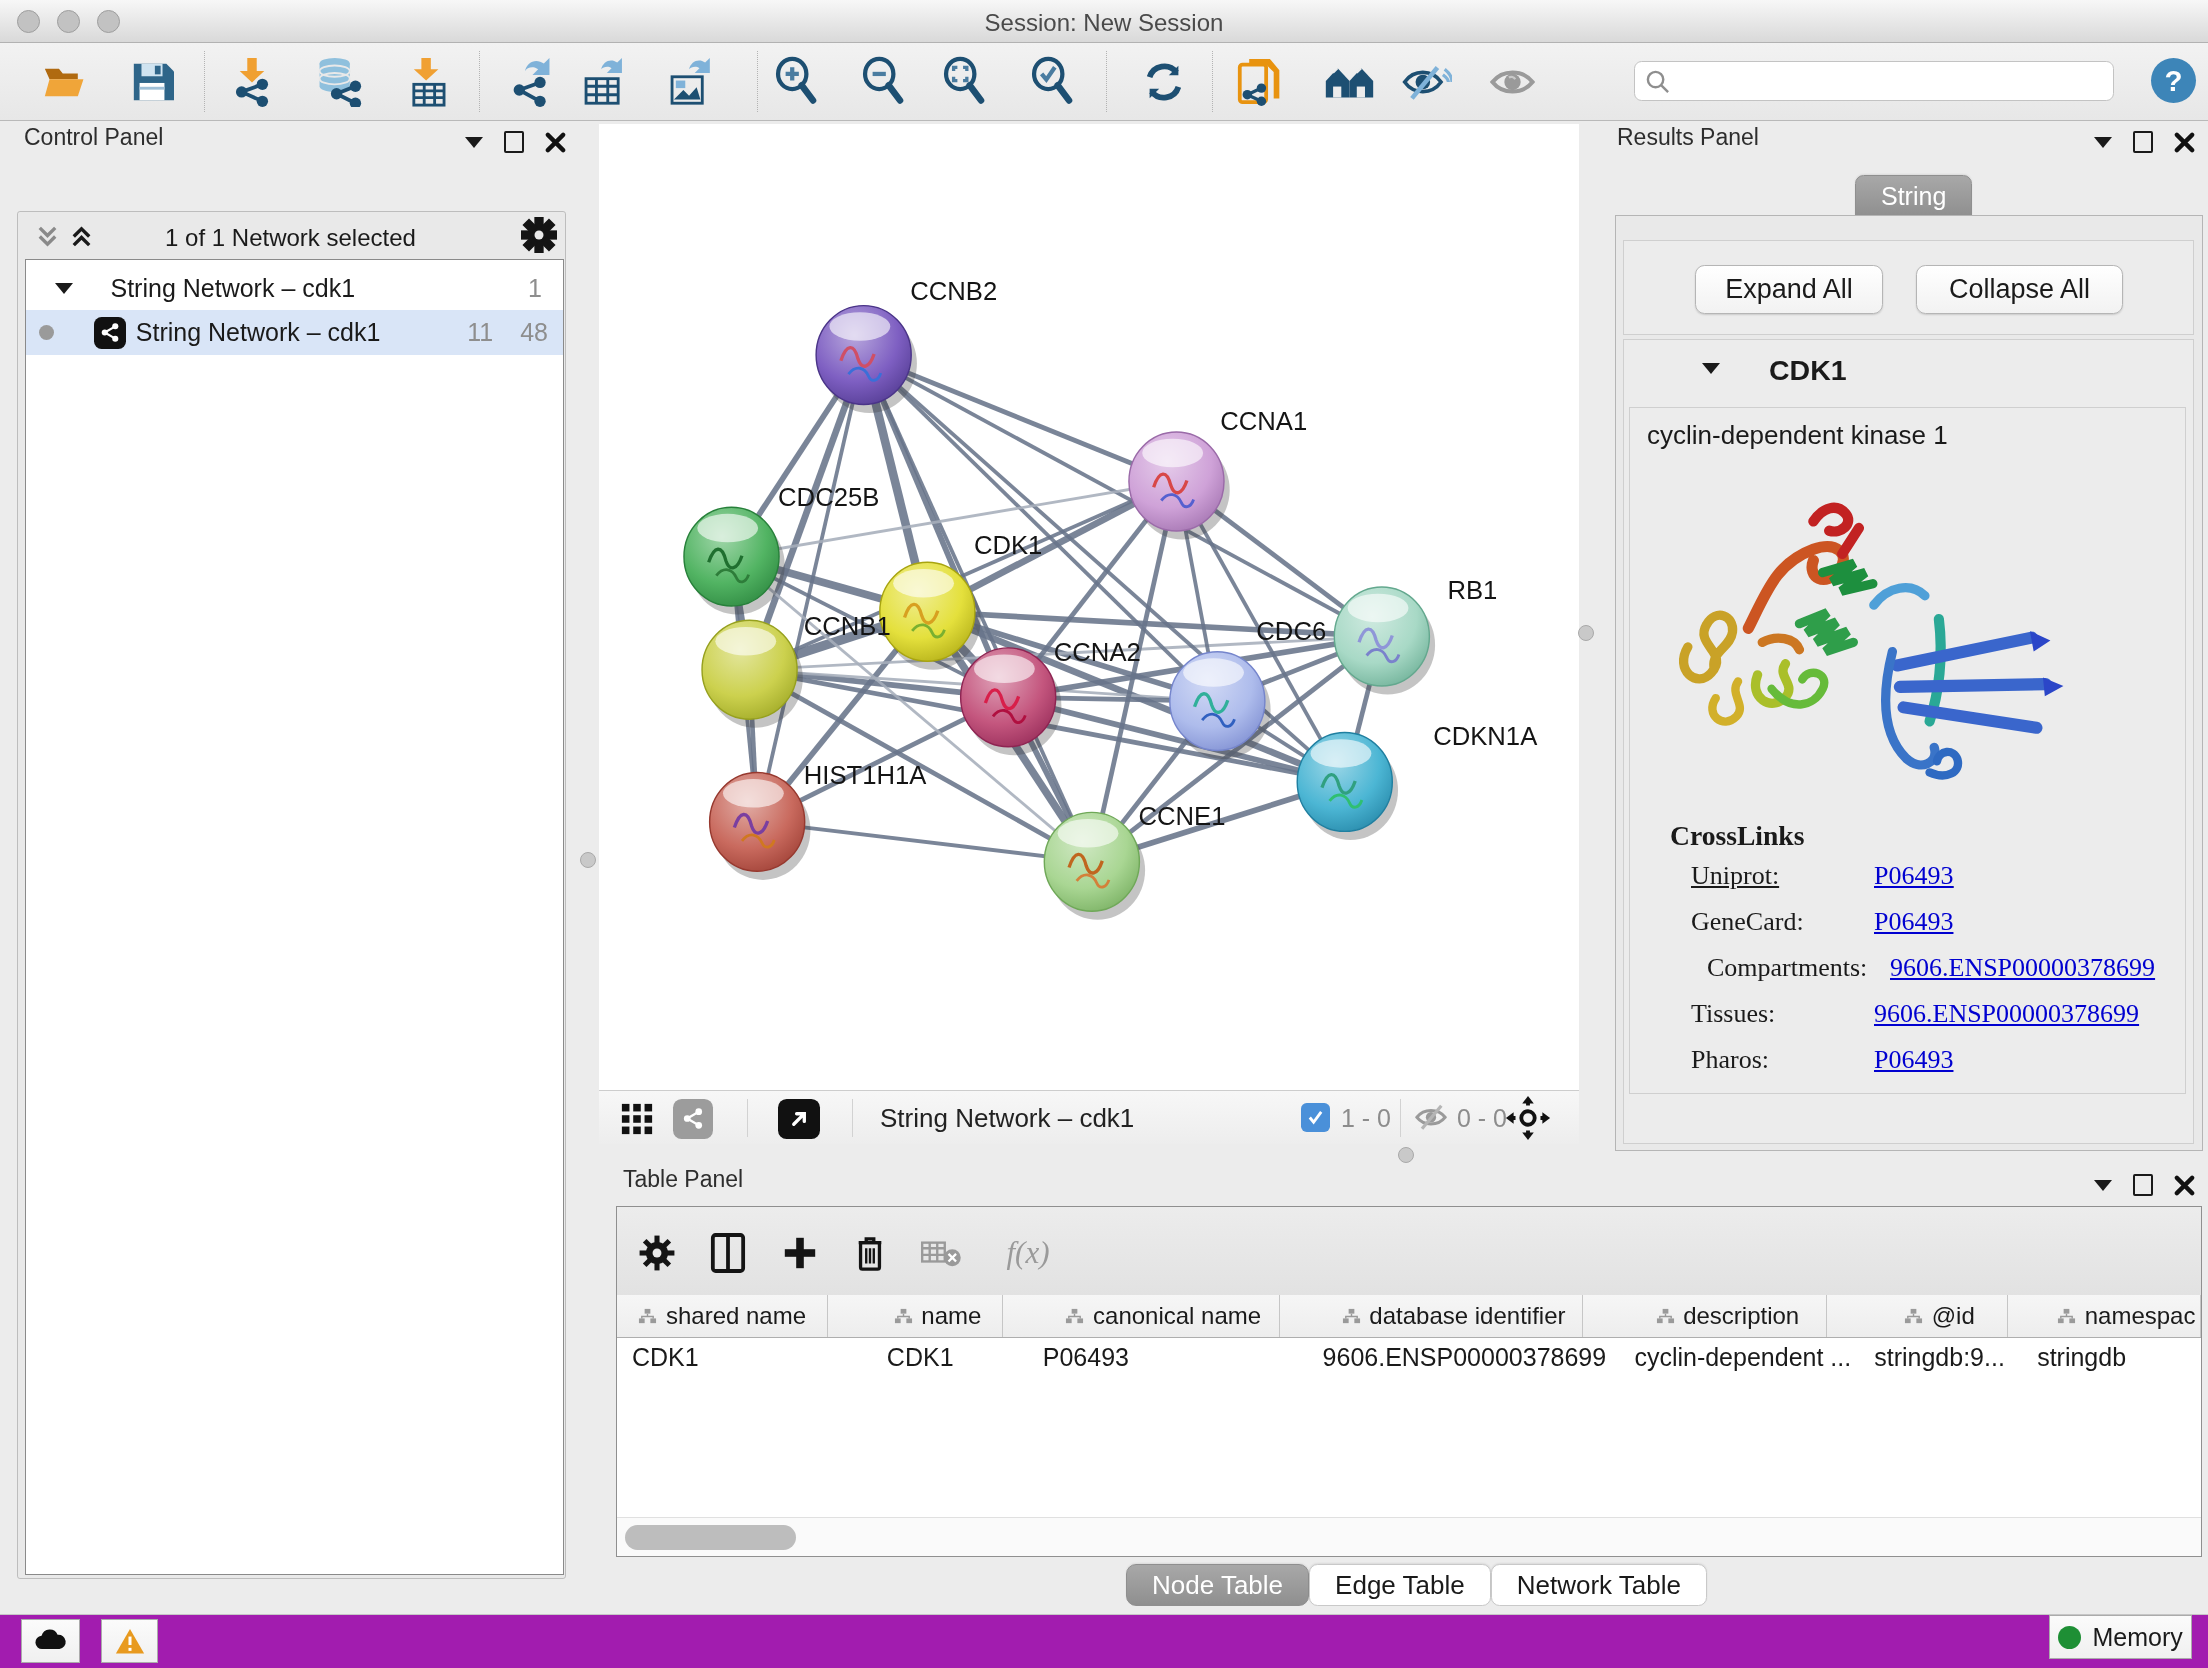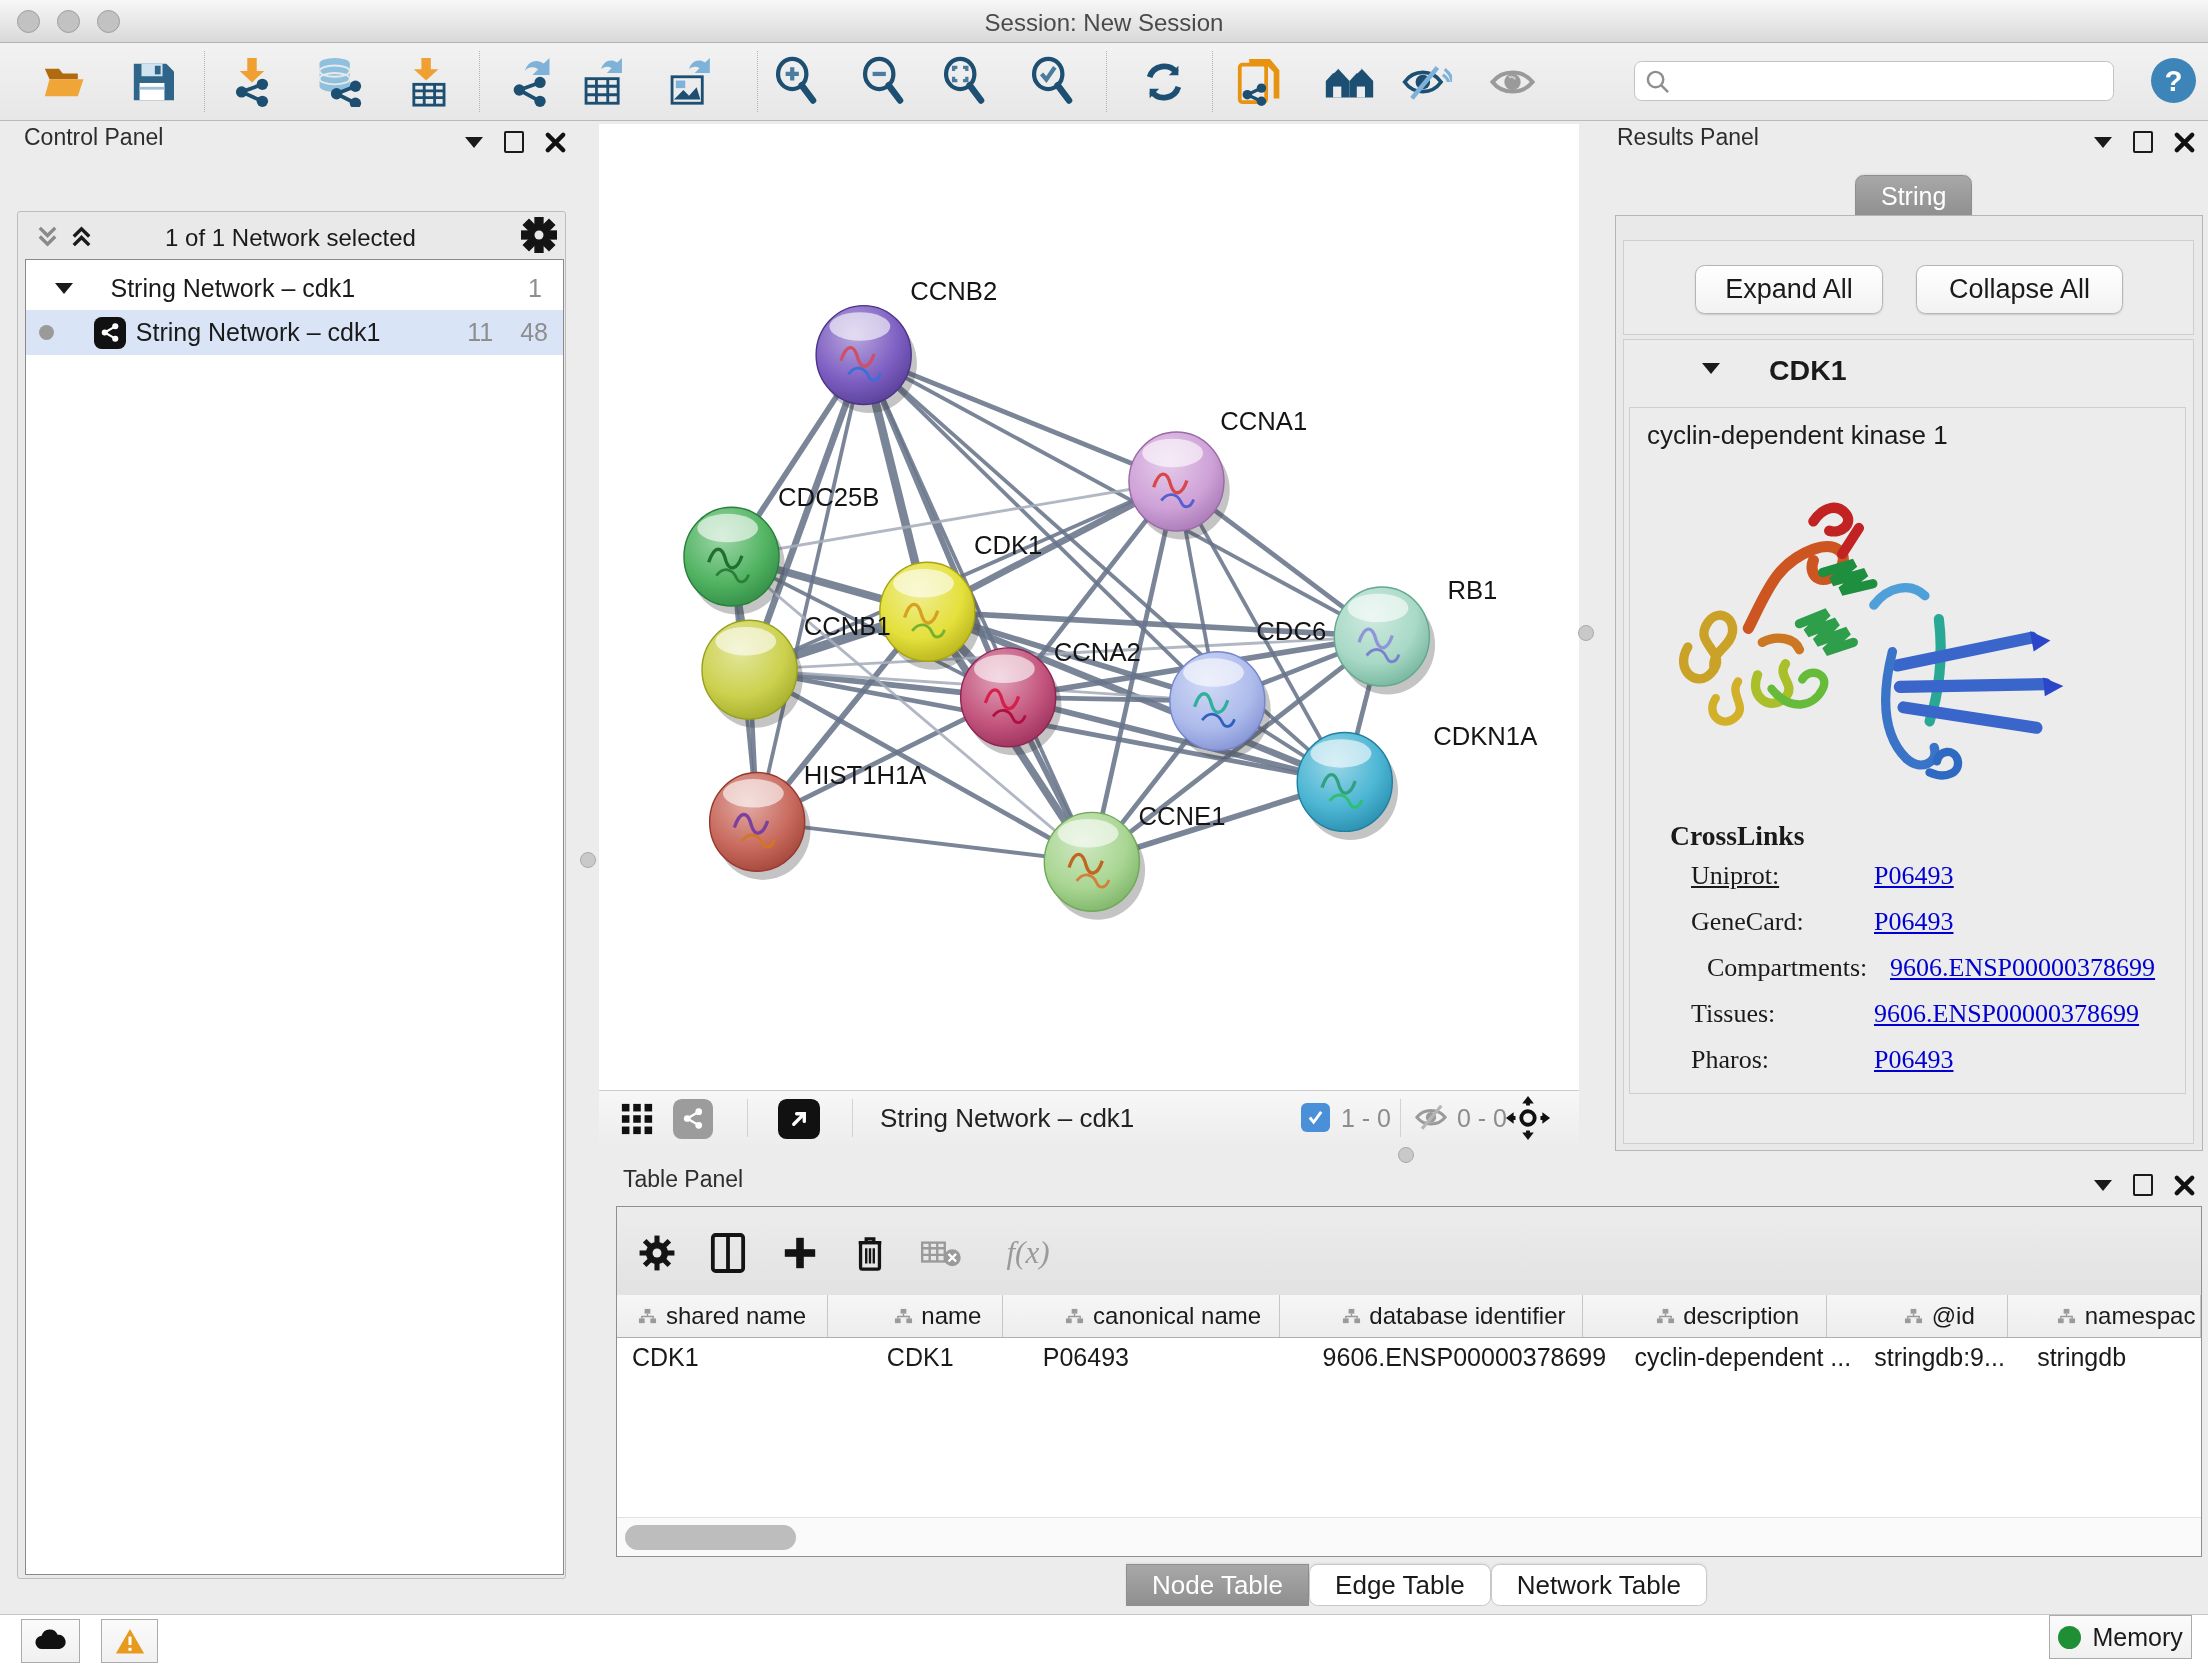--- a/index.html
+++ b/index.html
@@ -44,21 +44,21 @@
   .tp-box{left:616px;top:1206px;width:1586px;height:351px;background:#fff;border:1.4px solid #8f8f8f;box-sizing:border-box;}
   .tp-toolbar{position:absolute;left:0;top:0;width:100%;height:88px;background:linear-gradient(#ececec,#e2e2e2);}
   .tp-icon{position:absolute;top:23px;width:46px;height:46px;display:flex;align-items:center;justify-content:center;cursor:pointer;}
   .thead{position:absolute;left:0;top:88px;width:100%;height:42px;background:linear-gradient(#f6f6f6,#ededed);border-bottom:1px solid #aeaeae;display:flex;gap:45px;}
   .th{display:flex;align-items:center;justify-content:center;gap:8.6px;font-size:24px;border-right:1px solid #c6c6c6;box-sizing:border-box;height:100%;}
   .trow{position:absolute;left:0;top:129px;width:100%;height:42px;display:flex;font-size:25px;}
   .td{display:flex;align-items:center;padding-left:15px;box-sizing:border-box;height:100%;}
   .scrolltrack{position:absolute;left:0;bottom:0;width:100%;height:38px;background:#fafafa;border-top:1px solid #e0e0e0;}
   .scrollthumb{position:absolute;left:7.6px;top:6.7px;width:171px;height:25px;background:#bdbdbd;border-radius:12.4px;}
   
-  .statusbar{left:0;top:1614px;width:2208px;height:54px;background:#ffffff;border-top:1px solid #c6c6c6;}
+  .statusbar{left:0;top:1614px;width:2208px;height:54px;background:#a21caf;border-top:1px solid #c6c6c6;}
   .sbtn{position:absolute;top:3.8px;height:42px;background:linear-gradient(#fbfbfb,#f0f0f0);border:1.4px solid #ababab;display:flex;align-items:center;justify-content:center;cursor:pointer;}
   svg{display:block;}
   .netlabel{font-size:27px;fill:#141414;font-family:"Liberation Sans",sans-serif;}
 </style>
 </head>
 <body>
 
 <div class="app">
 
   <div class="abs titlebar">
@@ -806,21 +806,21 @@
         <div class="td" style="width: 240px;">cyclin-dependent ...</div>
         <div class="td" style="width: 163px;">stringdb:9...</div>
         <div class="td" style="width: 179px;">stringdb</div>
       </div>
     <div class="scrolltrack">
       <div class="scrollthumb"></div>
     </div>
   </div>
 
   <div class="abs" id="table-tabs" style="left:1126px;top:1564px;display:flex;">
-      <div class="tab sel" style="border-radius: 0; font-size: 26px;">Node Table</div>
+      <div class="tab sel" style="border-radius: 10px; font-size: 26px;">Node Table</div>
       <div class="tab" style="border-radius: 8.6px; font-size: 26px;">Edge Table</div>
       <div class="tab" style="border-radius: 8.6px; font-size: 26px;">Network Table</div>
     </div>
 
   <div class="abs statusbar">
     <div class="sbtn" style="left:21px;width:57px;">
       <svg width="34" height="25" viewBox="0 0 36 26">
           <path d="M9 22 a7 7 0 0 1-1-14 a9 9 0 0 1 17-1 a6 6 0 0 1 2 15 Z" fill="#111"></path>
         </svg>
     </div>

